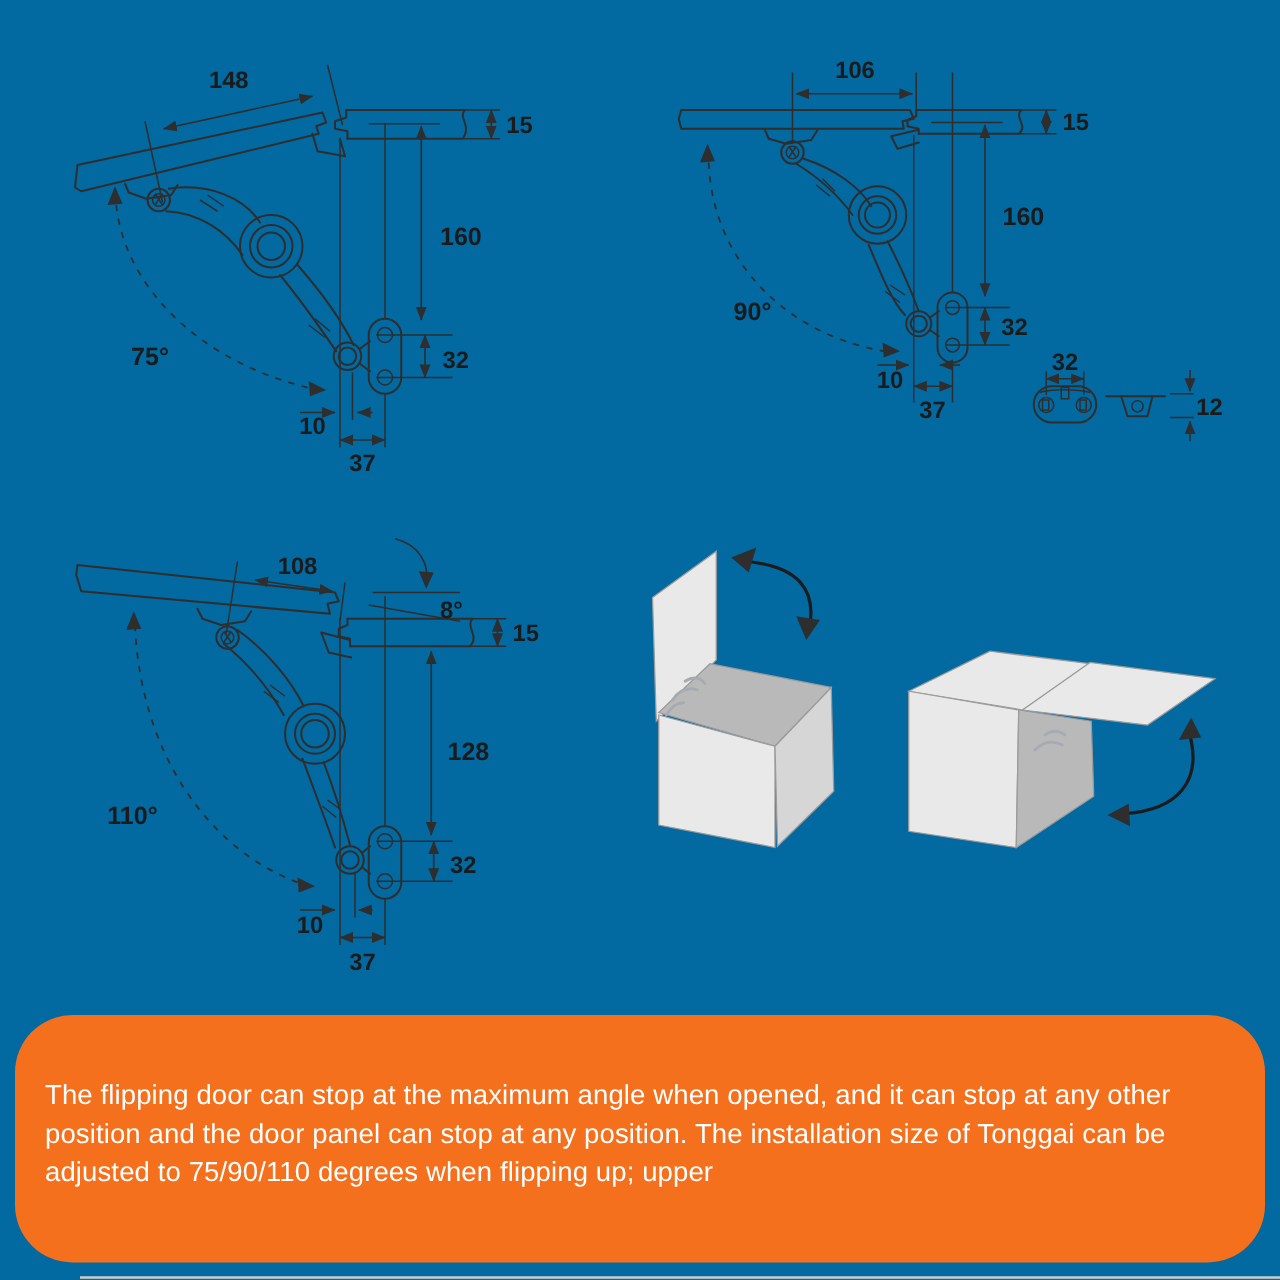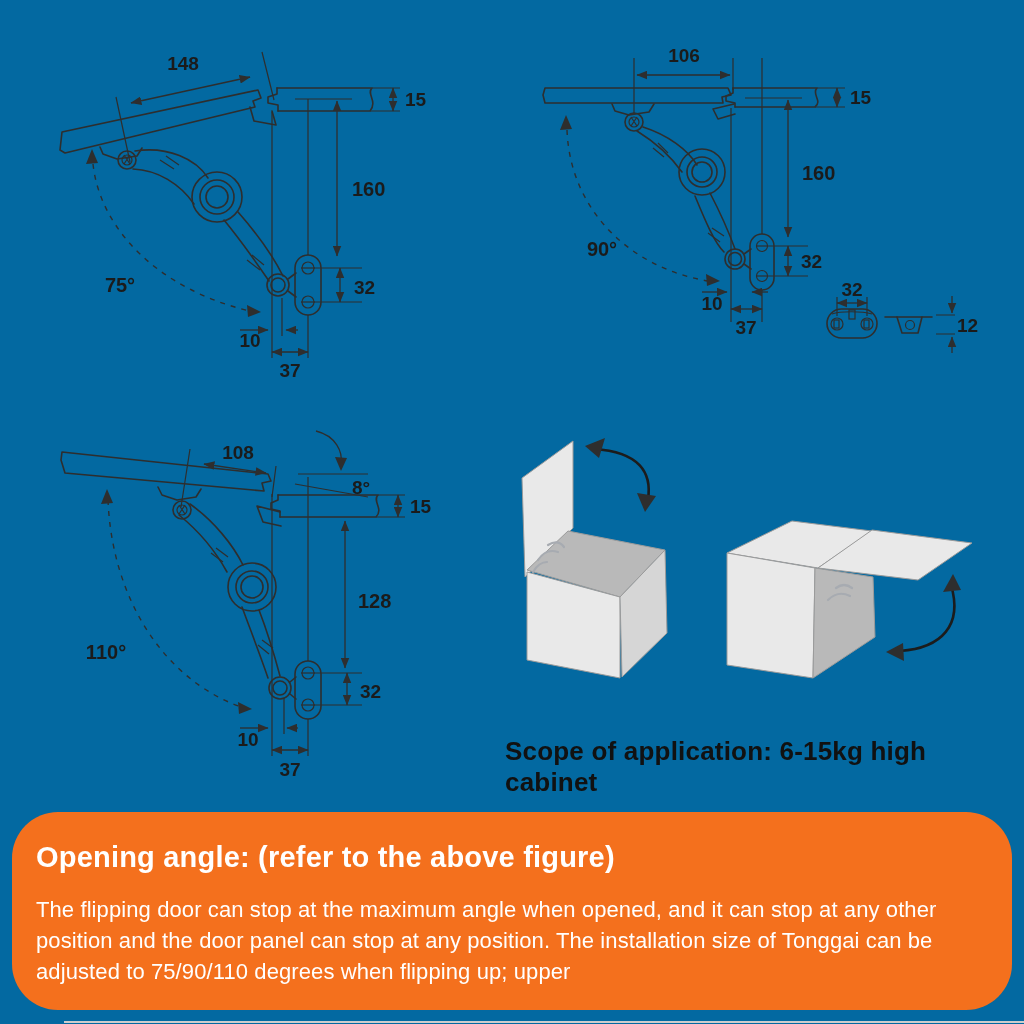--- a/index.html
+++ b/index.html
@@ -317,22 +317,20 @@
       <polygon class="boxface-light" points="727,553 815,568 813,678 727,665"></polygon>
       <polygon class="boxface-dark" points="815,568 873,577 875,637 813,678"></polygon>
       <path class="hingemark" d="M828,600 q10,-10 22,-4 M836,588 q8,-6 16,0"></path>
       <path d="M951,585 C963,625 942,648 900,651" stroke="#1c1c1c" stroke-width="2.6" fill="none"></path>
       <polygon class="arrfill" points="953,574 943,592 961,590"></polygon>
       <polygon class="arrfill" points="886,652 903,643 904,661"></polygon>
     </g>
   </g>
 </svg>
 
-<div class="caption" style="color: rgb(17, 17, 17);">Scope of application: 6-15kg high cabinet</div>
 
 <div class="infobox" style="background: rgb(244, 112, 29); color: rgb(255, 255, 255);">
-  <h1>Opening angle: (refer to the above figure)</h1>
   <p>The flipping door can stop at the maximum angle when opened, and it can stop at any other position and the door panel can stop at any position. The installation size of Tonggai can be adjusted to 75/90/110 degrees when flipping up; upper</p>
 </div>
 
 <div class="hairline"></div>
 
 </div>
 
 </body></html>

